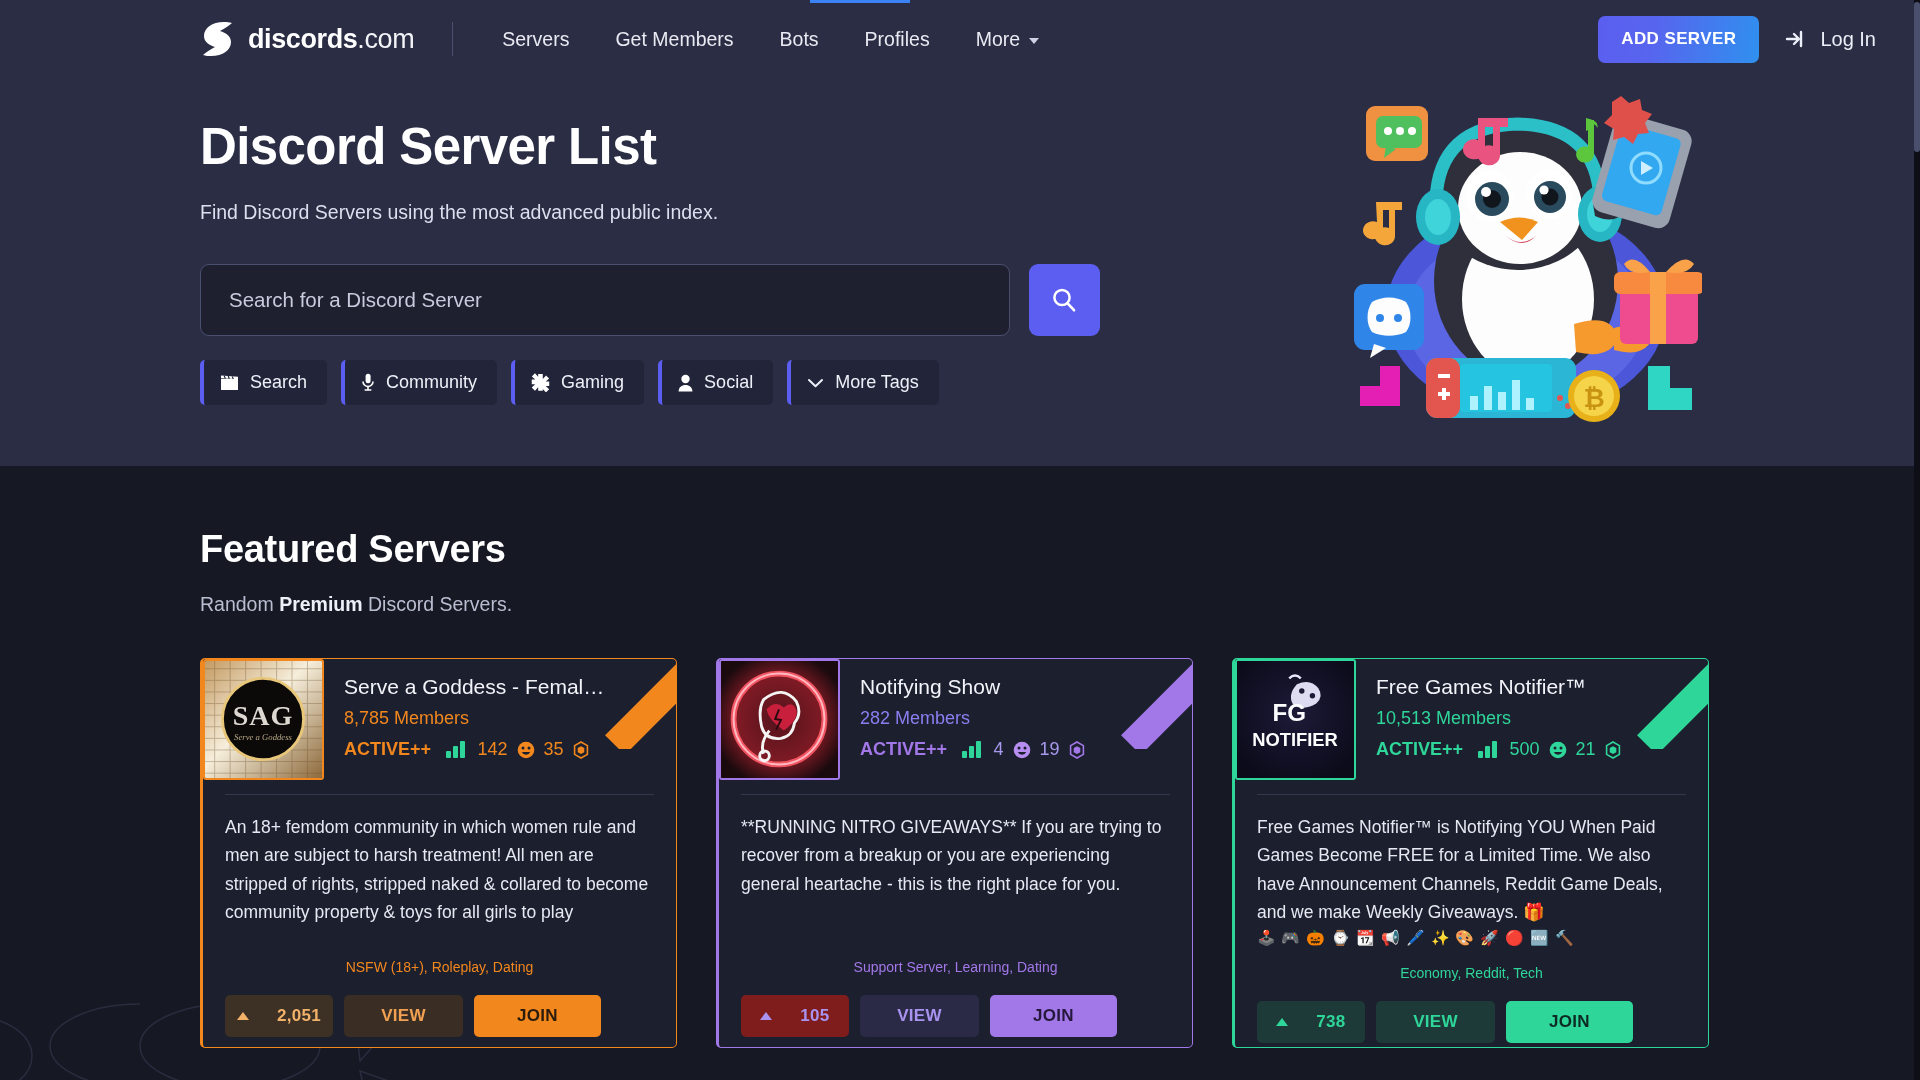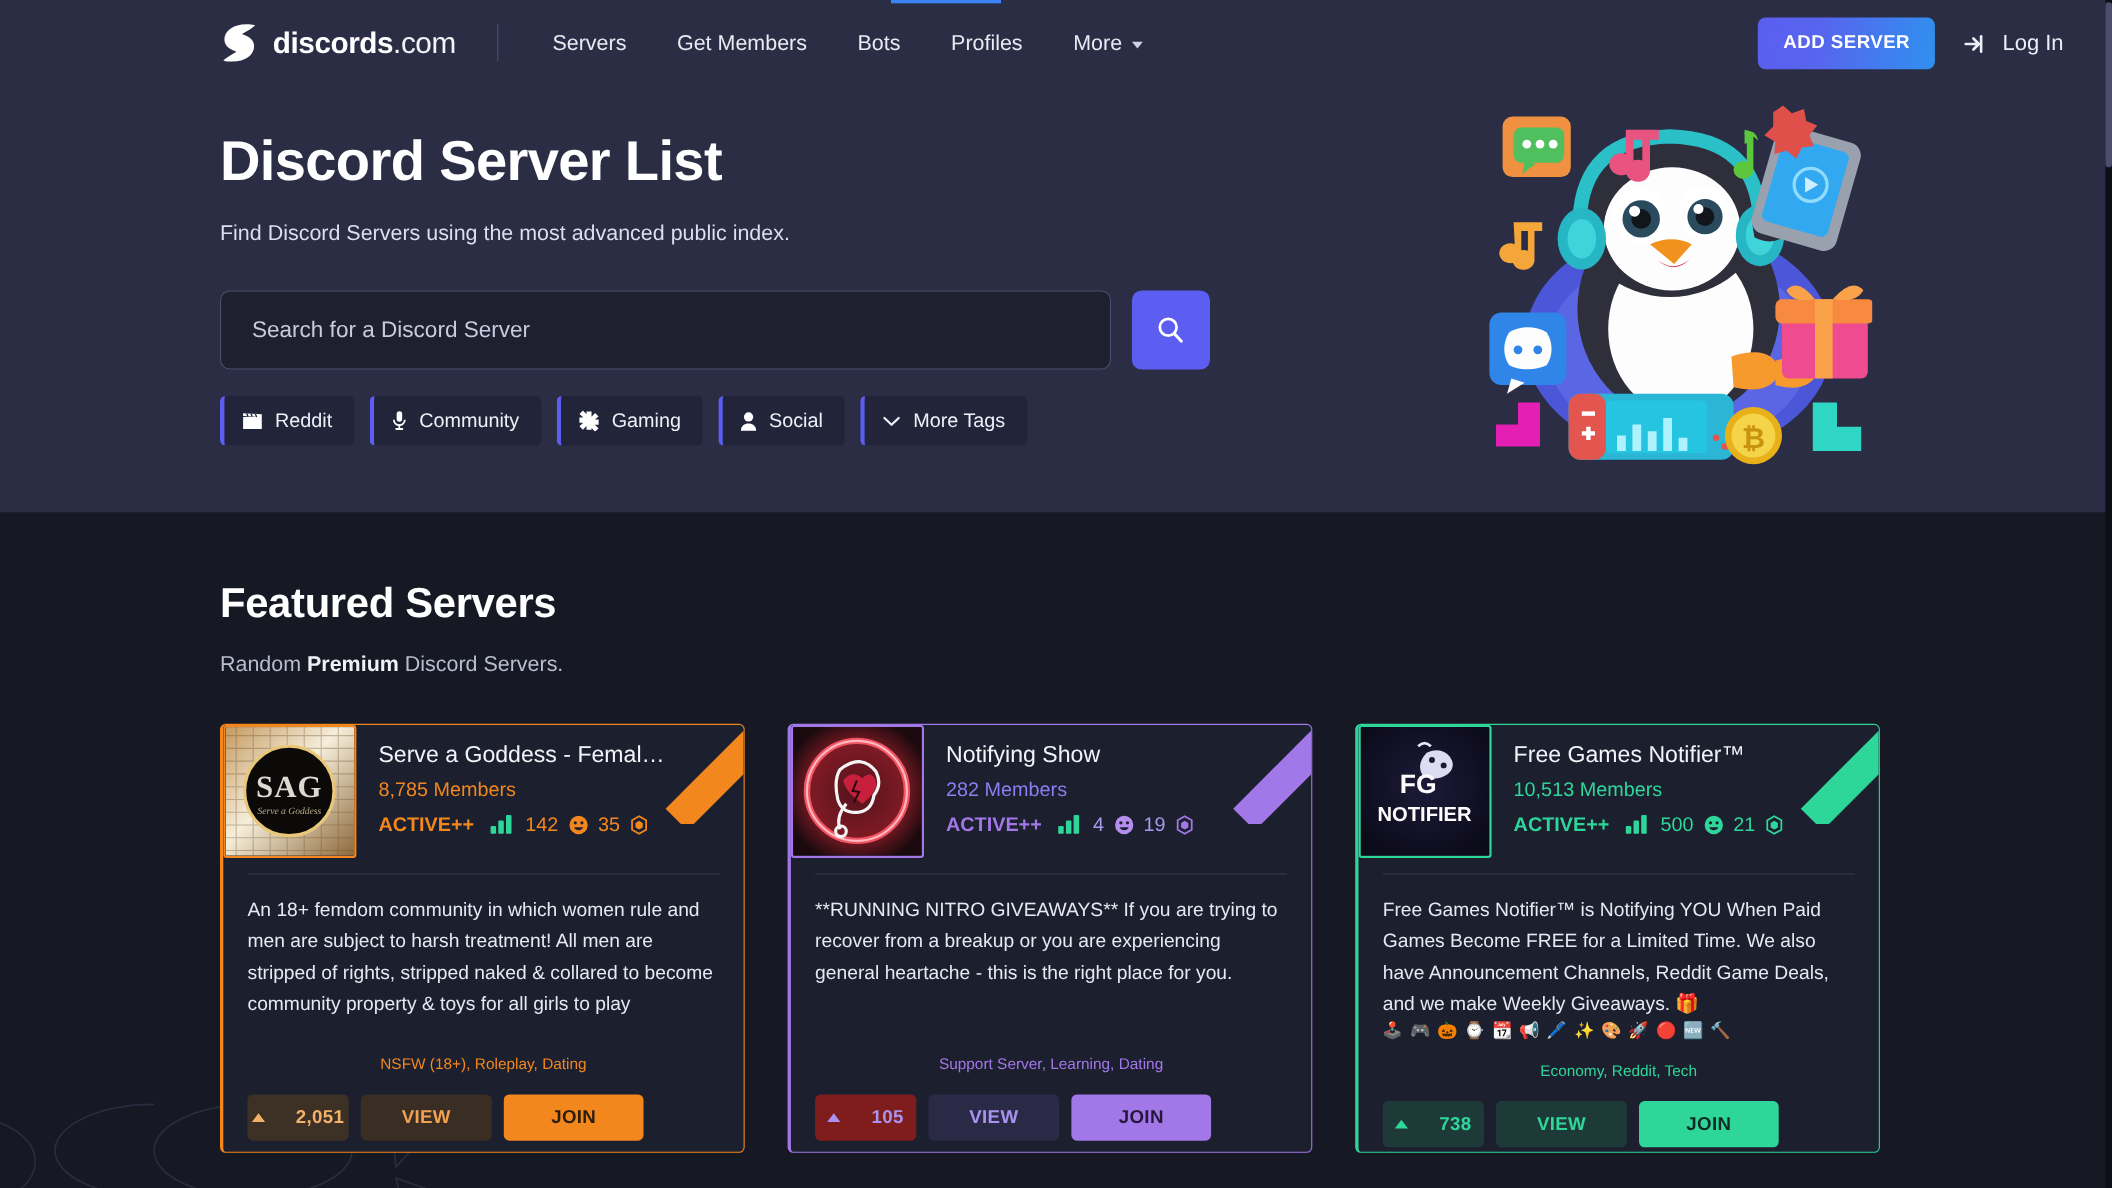--- a/index.html
+++ b/index.html
@@ -112,21 +112,21 @@
     letter-spacing: 0.4px;
     border: none;
     border-radius: 7px;
     padding: 13px 23px 14px;
     cursor: pointer;
     white-space: nowrap;
     margin-left: 44px;
   }
   .login-link {
     display: flex;
-    align-items: flex-end;
+    align-items: center;
     gap: 13px;
     color: #eceef8;
     font-size: 20px;
     text-decoration: none;
     cursor: pointer;
     white-space: nowrap;
   }
 
   
   .hero-inner {
@@ -375,21 +375,21 @@
     font-size: 17px;
     font-weight: 700;
     letter-spacing: 0.3px;
     cursor: pointer;
     display: flex;
     align-items: center;
     justify-content: center;
     gap: 9px;
     font-family: "Liberation Sans", sans-serif;
   }
-  .btn-vote { width: 92px; gap: 28px; }
+  .btn-vote { width: 108px; gap: 28px; }
   .btn-view { width: 119px; }
   .btn-join { width: 127px; }
   .tri-up {
     width: 0; height: 0;
     border-left: 6px solid transparent;
     border-right: 6px solid transparent;
     border-bottom: 8px solid currentColor;
   }
 
   .scrollbar {
@@ -475,21 +475,21 @@
 
         <div class="tag-row">
           <button class="tag-chip">
             <span class="chip-ico">
               <svg width="19" height="17" viewBox="0 0 19 17">
                   <path d="M1 5h17v11H1z" fill="#fff"></path>
                   <path d="M1 1.6l17 1.1v2.6L1 4.2z" fill="#fff"></path>
                   <path d="M4.2 1.8l1.1 2.6M8.2 2.1l1.1 2.6M12.2 2.4l1.1 2.6" stroke="#22253a" stroke-width="1.2"></path>
                 </svg>
             </span>
-            <span>Reddit</span>
+            <span>Search</span>
           </button>
           <button class="tag-chip">
             <span class="chip-ico">
               <svg width="14" height="19" viewBox="0 0 14 19">
                   <rect x="4.6" y="0.8" width="5" height="9.5" rx="2.5" fill="#fff"></rect>
                   <path d="M2 8.5a5 5 0 0010 0" stroke="#fff" stroke-width="1.6" fill="none"></path>
                   <path d="M7 13.6V17M4.2 17h5.6" stroke="#fff" stroke-width="1.6" stroke-linecap="round"></path>
                 </svg>
             </span>
             <span>Community</span>

